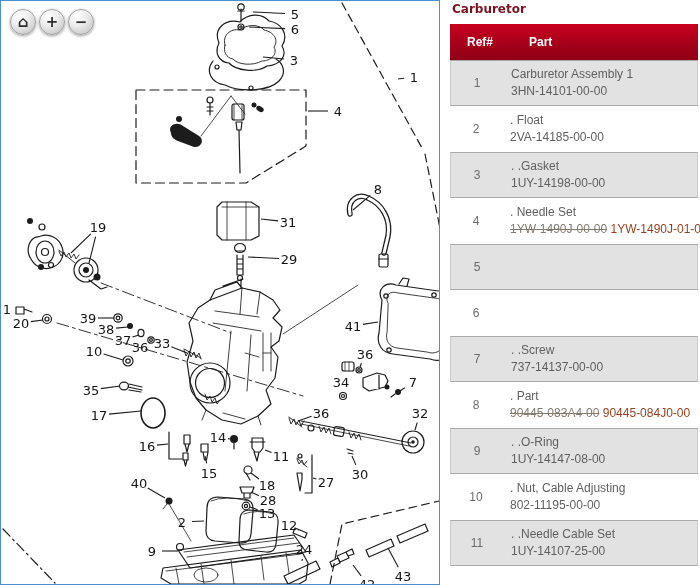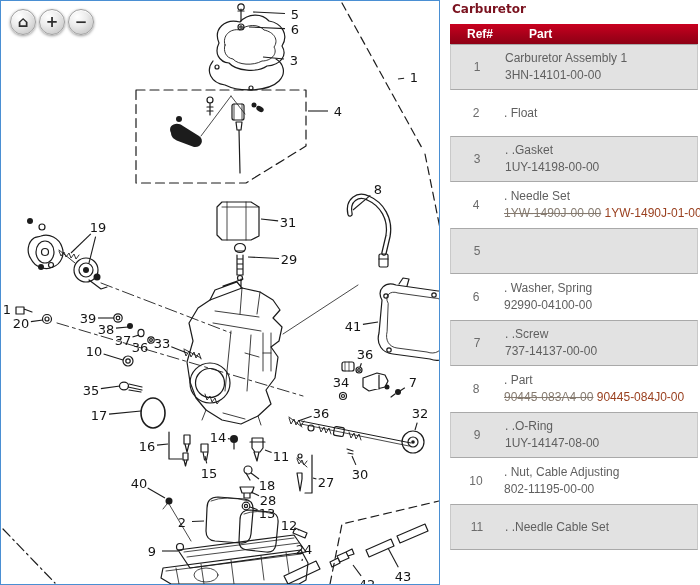--- a/index.html
+++ b/index.html
@@ -32,38 +32,38 @@
 
   
   .parts-panel { position:absolute; left:450px; top:0; width:250px; }
   .parts-title {
     font-family:"DejaVu Sans", sans-serif;
     font-size:12px; font-weight:bold; color:var(--title-text,#7a121f);
     margin:2px 0 8px 2px;
   }
   .parts-table { width:248px; font-size:12px; color:var(--row-text,#5f5f5f); }
   .thead {
-    display:grid; grid-template-columns:52px 1fr; height:20px; align-items:center;
+    display:grid; grid-template-columns:52px 1fr; height:36px; align-items:center;
     background:linear-gradient(180deg, var(--header-bg-top,#c9001f) 0%, #a30019 60%, var(--header-bg-bottom,#8f0015) 100%);
     color:var(--header-text,#fff); font-weight:bold;
   }
   .th-ref { padding-left:17px; }
   .th-part { padding-left:2px;margin-left:25px; }
   .row {
     display:grid; grid-template-columns:52px 1fr; height:46px; box-sizing:border-box;
     align-items:center; background:#fff; cursor:pointer;
   }
   .row.shaded {
     background:var(--row-shaded-bg,#e2e2e2);
     border-top:1px solid #a9a9a9; border-bottom:1px solid #a9a9a9;
     border-left:1px solid #c9c9c9; border-right:1px solid #c9c9c9;
   }
   .ref { text-align:center; color:#6b6b6b; }
   .part { display:flex; flex-direction:column; justify-content:center; padding-left:2px; }
-  .pname, .pnum { line-height:17px; white-space:nowrap; }
+  .pname, .pnum { line-height:17px; white-space:nowrap;margin-left:6px; }
   .strike { text-decoration:line-through; color:var(--superseded-text,#857a6f); }
   .newnum { color:var(--replacement-text,#993f1e); }
 </style>
 </head>
 <body style="--panel-border: #4a8fd3; --title-text: #7a121f; --header-bg-top: #c9001f; --header-bg-bottom: #8f0015; --header-text: #ffffff; --row-shaded-bg: #e2e2e2; --row-text: #5f5f5f; --superseded-text: #857a6f; --replacement-text: #993f1e;">
 
 <div class="diagram-panel">
   <svg class="diagram-svg" width="438" height="583" viewBox="0 0 438 583">
     <g id="art" stroke="#1c1c1c" fill="none" stroke-width="1.2" stroke-linecap="round" stroke-linejoin="round">
 
@@ -328,20 +328,21 @@
           <div class="ref">1</div>
           <div class="part">
             <div class="pname">Carburetor Assembly 1</div>
             <div class="pnum">3HN-14101-00-00</div>
           </div>
         </div>
         <div class="row">
           <div class="ref">2</div>
           <div class="part">
             <div class="pname">. Float</div>
+            <div class="pnum">2VA-14185-00-00</div>
           </div>
         </div>
         <div class="row shaded">
           <div class="ref">3</div>
           <div class="part">
             <div class="pname">. .Gasket</div>
             <div class="pnum">1UY-14198-00-00</div>
           </div>
         </div>
         <div class="row">
@@ -349,24 +350,20 @@
           <div class="part">
             <div class="pname">. Needle Set</div>
             <div class="pnum"><span class="strike">1YW-1490J-00-00</span><span class="newnum"> 1YW-1490J-01-00</span></div>
           </div>
         </div>
         <div class="row shaded">
           <div class="ref">5</div>
         </div>
         <div class="row">
           <div class="ref">6</div>
-          <div class="part">
-            <div class="pname">. Washer, Spring</div>
-            <div class="pnum">92990-04100-00</div>
-          </div>
         </div>
         <div class="row shaded">
           <div class="ref">7</div>
           <div class="part">
             <div class="pname">. .Screw</div>
             <div class="pnum">737-14137-00-00</div>
           </div>
         </div>
         <div class="row">
           <div class="ref">8</div>
@@ -386,17 +383,18 @@
           <div class="ref">10</div>
           <div class="part">
             <div class="pname">. Nut, Cable Adjusting</div>
             <div class="pnum">802-11195-00-00</div>
           </div>
         </div>
         <div class="row shaded">
           <div class="ref">11</div>
           <div class="part">
             <div class="pname">. .Needle Cable Set</div>
+            <div class="pnum">1UY-14107-25-00</div>
           </div>
         </div>
       </div>
   </div>
 </div>
 
 </body></html>

